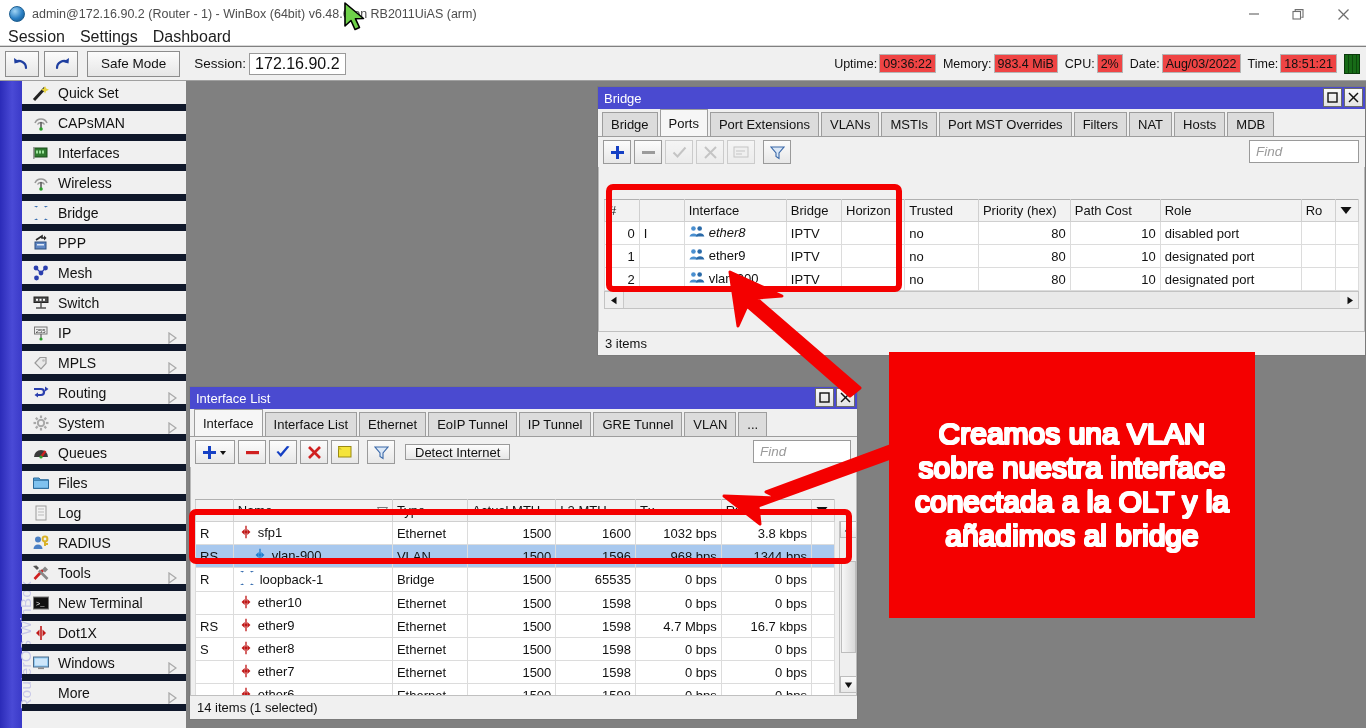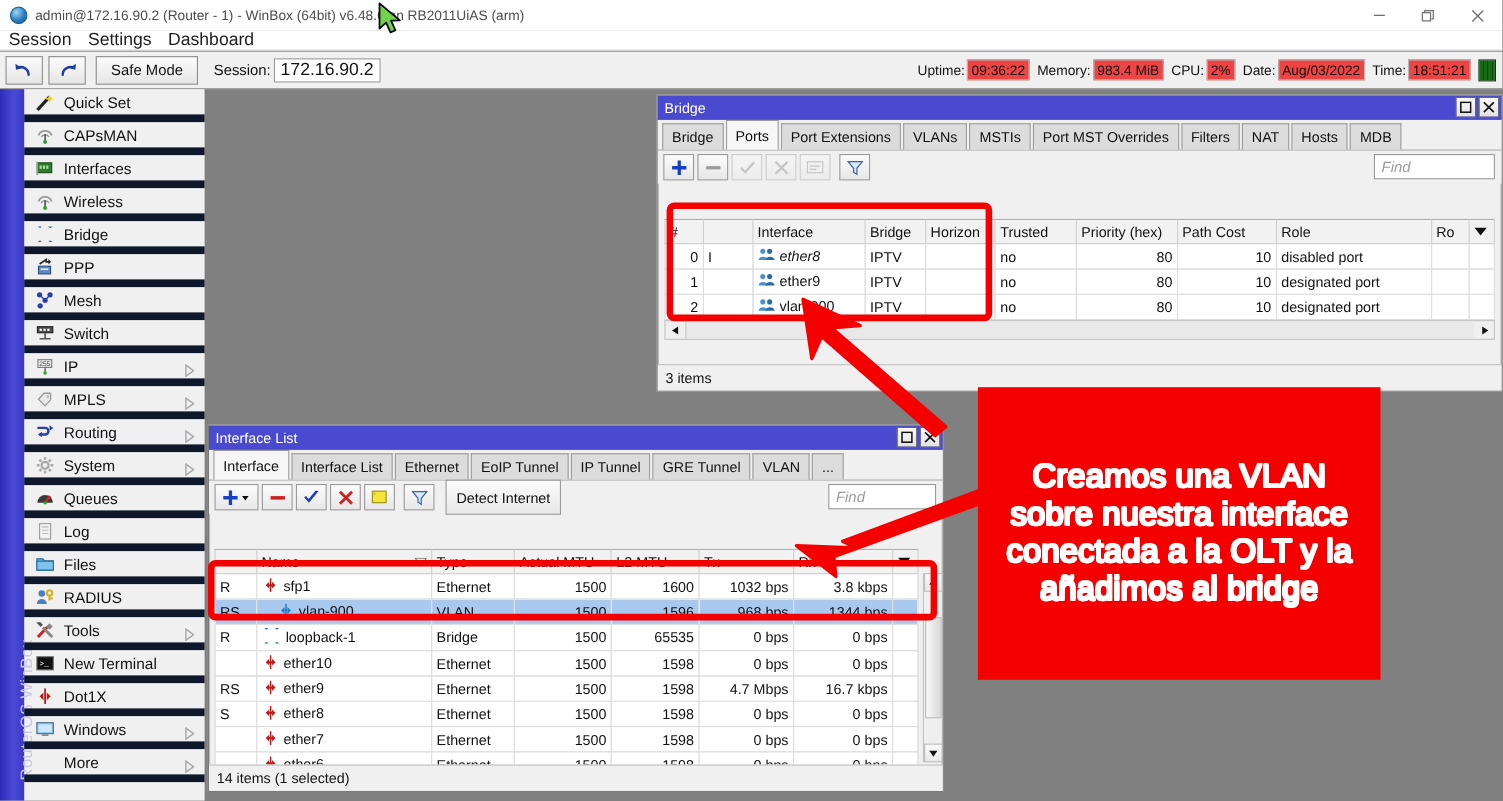--- a/index.html
+++ b/index.html
@@ -137,21 +137,21 @@
   .wb-sq.disabled { opacity: .42; }
   .wb-sq svg { display: block; }
   .wb-wide { width: 40px; }
   .find-box {
     position: absolute; right: 6px; top: 3px; width: 110px; height: 23px;
     border: 1px solid #9a9a9a; background: #fff;
     display: flex; align-items: center; padding-left: 6px;
     font-size: 13.5px; font-style: italic; color: #9b9b9b;
   }
   .detect-btn {
-    height: 32px; padding: 0 9px; margin-left: 7px;
+    height: 16px; padding: 0 9px; margin-left: 7px;
     border: 1px solid #9a9a9a; background: linear-gradient(#fcfcfc,#e7e7e7);
     display: flex; align-items: center; font-size: 13px; color: #111;
   }
 
   
   table.grid { border-collapse: collapse; table-layout: fixed; width: 100%; font-size: 13px; }
   table.grid th {
     background: #f2f2f2; border: 1px solid #cfcfcf; border-top: 1px solid #b0b0b0;
     font-weight: normal; text-align: left; padding: 1px 4px; height: 22px; color: #111;
     white-space: nowrap; overflow: hidden;
@@ -426,36 +426,36 @@
               <path d="M2 13 a7 7 0 0 1 14 0 Z" fill="#3a3a3a"></path>
               <line x1="9" y1="13" x2="13.5" y2="7" stroke="#d02020" stroke-width="2.2"></line>
               <circle cx="9" cy="13" r="1.6" fill="#2ba22b"></circle>
             </svg>
           </span>
           <span class="sb-txt">Queues</span>
         </div>
         <div class="sb-item">
           <span class="sb-ico">
             <svg width="18" height="18" viewBox="0 0 18 18">
+              <path d="M1.5 4 h5.5 l1.5 1.8 h8 v8.5 h-15 Z" fill="#5aa8e0" stroke="#2a6a9a"></path>
+              <path d="M1.5 6.2 h15 v8.1 h-15Z" fill="#7fc2ef" stroke="#2a6a9a"></path>
+            </svg>
+          </span>
+          <span class="sb-txt">Files</span>
+        </div>
+        <div class="sb-item">
+          <span class="sb-ico">
+            <svg width="18" height="18" viewBox="0 0 18 18">
               <rect x="4" y="2" width="10" height="14" fill="#f2f2f2" stroke="#9a9a9a"></rect>
               <line x1="6" y1="5" x2="12" y2="5" stroke="#bbb"></line>
               <line x1="6" y1="8" x2="12" y2="8" stroke="#bbb"></line>
               <line x1="6" y1="11" x2="12" y2="11" stroke="#bbb"></line>
             </svg>
           </span>
           <span class="sb-txt">Log</span>
-        </div>
-        <div class="sb-item">
-          <span class="sb-ico">
-            <svg width="18" height="18" viewBox="0 0 18 18">
-              <path d="M1.5 4 h5.5 l1.5 1.8 h8 v8.5 h-15 Z" fill="#5aa8e0" stroke="#2a6a9a"></path>
-              <path d="M1.5 6.2 h15 v8.1 h-15Z" fill="#7fc2ef" stroke="#2a6a9a"></path>
-            </svg>
-          </span>
-          <span class="sb-txt">Files</span>
         </div>
         <div class="sb-item">
           <span class="sb-ico">
             <svg width="18" height="18" viewBox="0 0 18 18">
               <circle cx="6" cy="5.5" r="3" fill="#4a7fc4"></circle>
               <path d="M1.5 15 a4.5 4.5 0 0 1 9 0 Z" fill="#4a7fc4"></path>
               <circle cx="13" cy="5" r="2.4" fill="none" stroke="#d9b22a" stroke-width="2"></circle>
               <line x1="13" y1="7.2" x2="13" y2="12" stroke="#d9b22a" stroke-width="2"></line>
               <line x1="13" y1="10" x2="16" y2="10" stroke="#d9b22a" stroke-width="2"></line>
             </svg>

